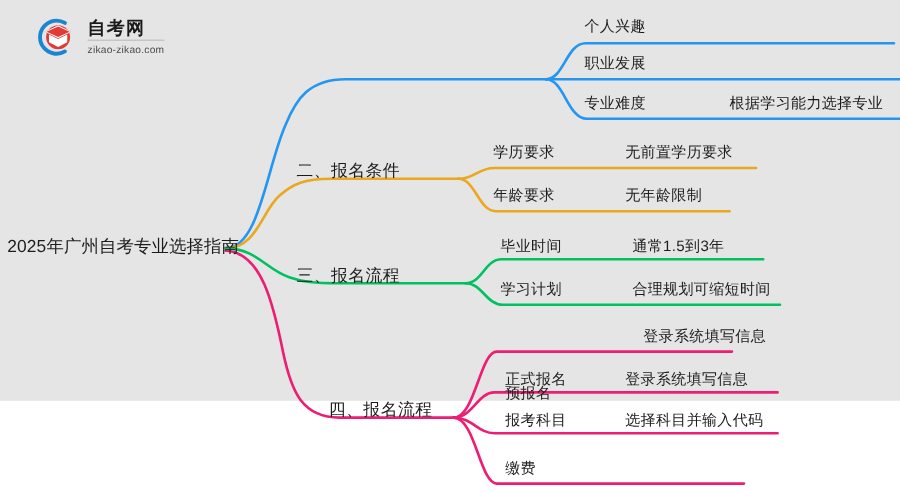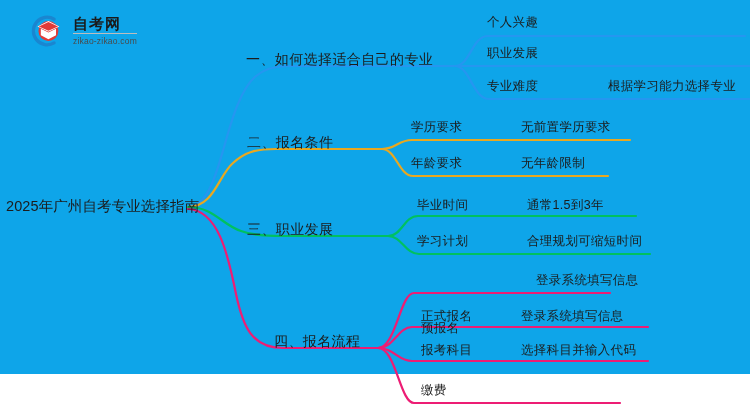--- a/index.html
+++ b/index.html
@@ -4,22 +4,22 @@
 <style>
   * { margin:0; padding:0; box-sizing:border-box; }
   html, body {
     width:750px; height:410px;
     background:#ffffff;
     font-family:"Liberation Sans","DejaVu Sans",sans-serif;
     overflow:hidden;
   }
   #root-canvas {
     position:relative;
-    width:750px; height:374px;
-    background:#0ea5e9;
+    width:750px; height:334px;
+    background:#e5e5e5;
   }
   #wires {
     position:absolute; left:0; top:0;
     width:750px; height:410px;
     pointer-events:none;
   }
 
   
   .logo-block {
     position:absolute;
@@ -115,38 +115,37 @@
       </svg>
     </div>
     <div class="logo-text">
       <div class="logo-title">自考网</div>
       <div class="logo-sub">zikao-zikao.com</div>
     </div>
   </div>
 
   <div class="node node-root">2025年广州自考专业选择指南</div>
 
-  <div class="node node-main" style="left:246px; top:52px;">一、如何选择适合自己的专业</div>
 
   <div class="node node-sub-label" style="left:487px; top:16px;">个人兴趣</div>
 
   <div class="node node-sub-label" style="left:487px; top:47px;">职业发展</div>
 
   <div class="node node-sub-label" style="left:487px; top:80px;">专业难度</div>
   <div class="node node-sub-desc" style="left:608px; top:80px;">根据学习能力选择专业</div>
 
   <div class="node node-main" style="left:247px; top:135px;">二、报名条件</div>
 
   <div class="node node-sub-label" style="left:411px; top:121px;">学历要求</div>
   <div class="node node-sub-desc" style="left:521px; top:121px;">无前置学历要求</div>
 
   <div class="node node-sub-label" style="left:411px; top:157px;">年龄要求</div>
   <div class="node node-sub-desc" style="left:521px; top:157px;">无年龄限制</div>
 
-  <div class="node node-main" style="left:247px; top:222px;">三、职业发展</div>
+  <div class="node node-main" style="left:247px; top:222px;">三、报名流程</div>
 
   <div class="node node-sub-label" style="left:417px; top:199px;">毕业时间</div>
   <div class="node node-sub-desc" style="left:527px; top:199px;">通常1.5到3年</div>
 
   <div class="node node-sub-label" style="left:417px; top:235px;">学习计划</div>
   <div class="node node-sub-desc" style="left:527px; top:235px;">合理规划可缩短时间</div>
 
   <div class="node node-main" style="left:274px; top:334px;">四、报名流程</div>
 
   <div class="node node-sub-label" style="left:421px; top:274px;margin-top:48px;">预报名</div>

